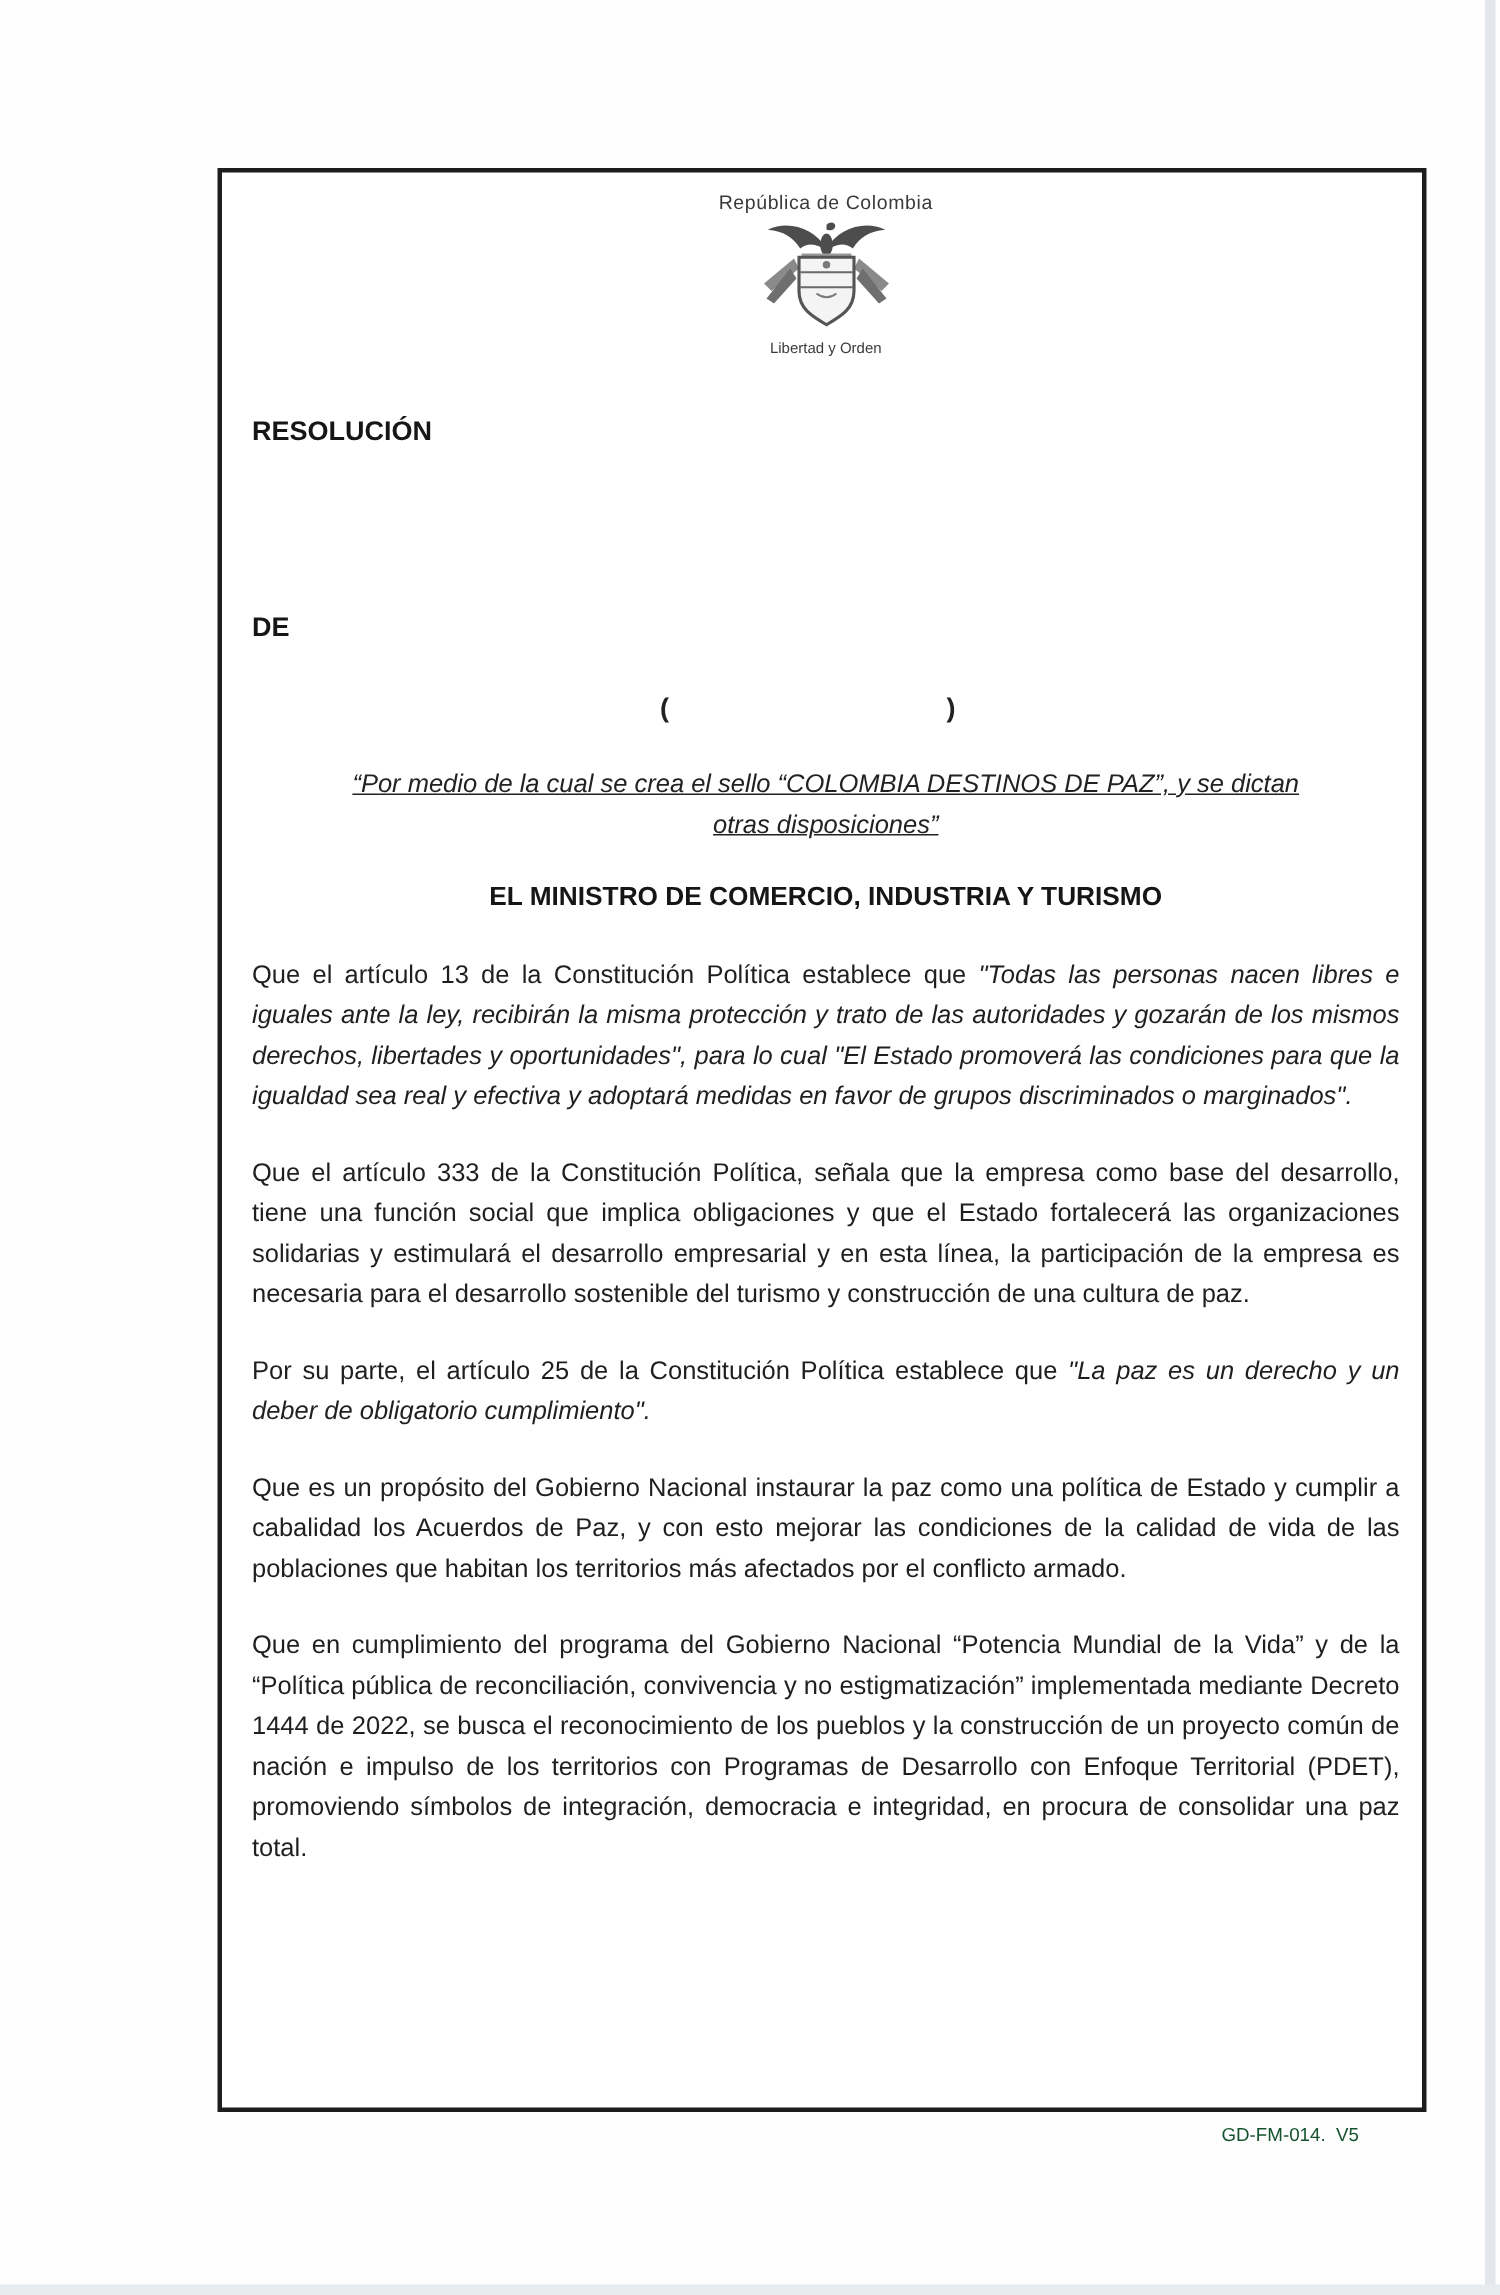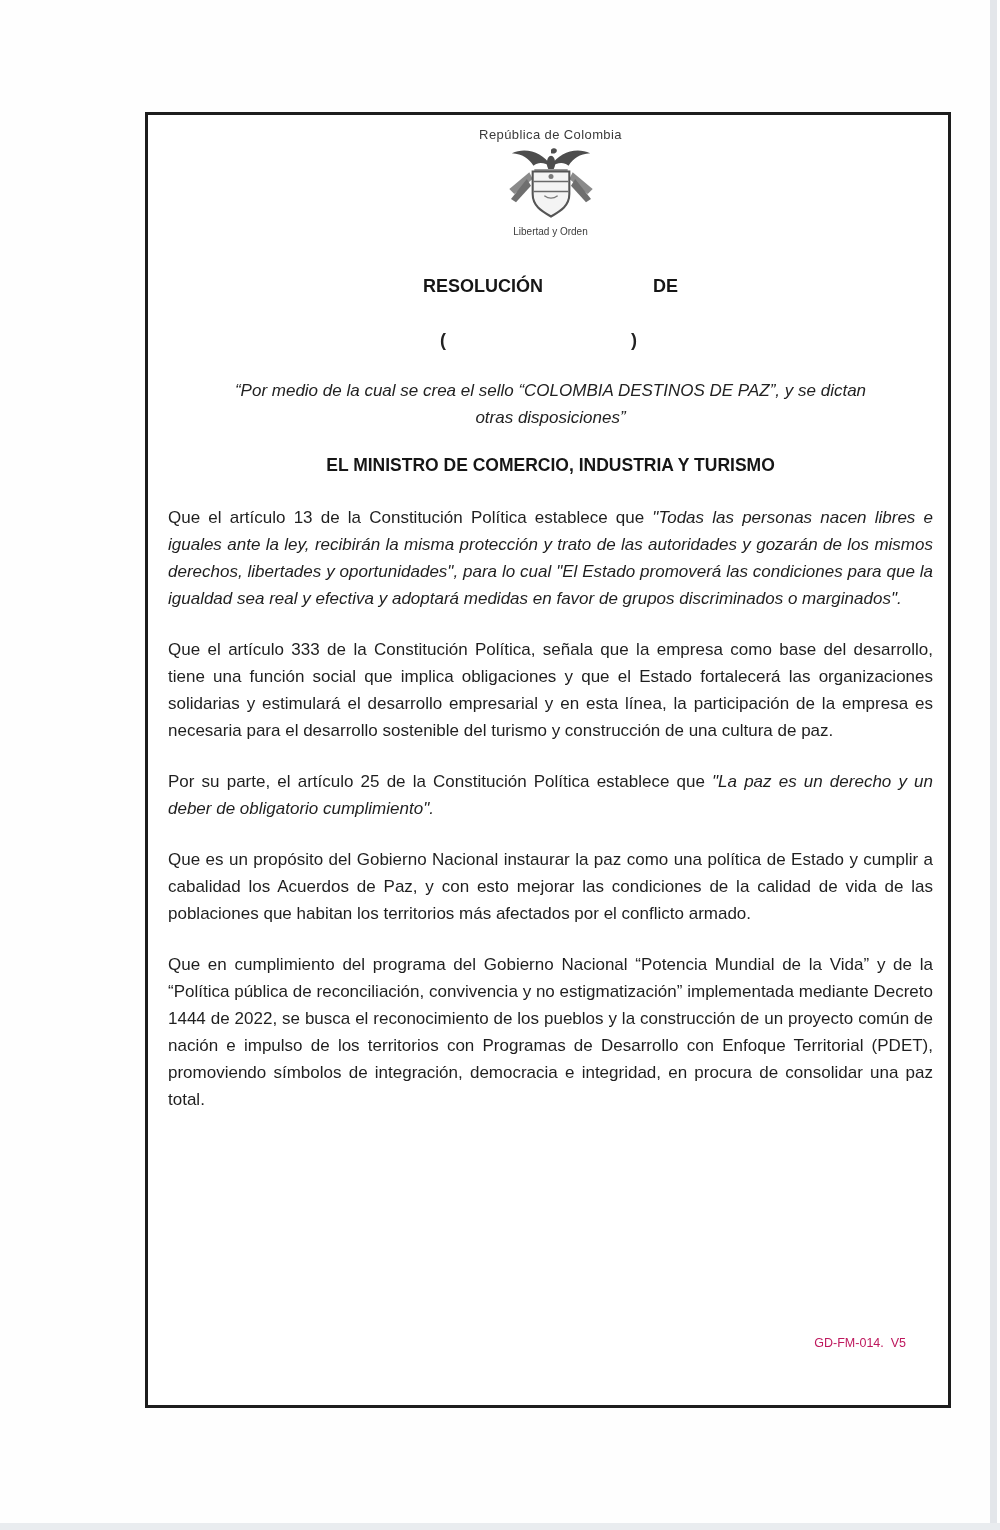--- a/index.html
+++ b/index.html
@@ -30,30 +30,30 @@
   .arms{margin-top:2px;}
   .arms svg{height:80px;}
   .motto{font-size:10px;color:#3c3c3c;margin-top:-2px;}
 
   h1{
     text-align:center;font-size:17.5px;font-weight:bold;color:#161616;
     margin:46px 0 0;letter-spacing:.2px;
   }
   .res-line{
     display:flex;justify-content:center;gap:110px;
-    font-size:18px;font-weight:bold;color:#161616;margin-top:39px;
+    font-size:18px;font-weight:bold;color:#161616;margin-top:39px;flex-direction:column;
   }
   .paren-line{
     display:flex;justify-content:center;gap:185px;
     font-size:18px;font-weight:bold;color:#222;margin-top:33px;
     transform:translateX(-12px);
   }
   .subject{
     text-align:center;font-size:17px;line-height:27px;
-    margin:26px 0 0;white-space:pre-line;font-style:italic;color:#222;
+    margin:26px 0 0;white-space:pre-line;font-style:italic;color:#222;text-decoration:underline;
   }
   h2{
     text-align:center;font-size:17.5px;font-weight:bold;color:#161616;
     margin:24px 0 0;
   }
   .preamble{
     text-align:center;font-size:17px;line-height:27px;
     margin:32px 0 0;white-space:pre-line;
   }
   h3{
@@ -61,22 +61,22 @@
     margin:24px 0 0;letter-spacing:.3px;
   }
   #paragraphs{margin-top:28px;}
   .para{
     text-align:justify;font-size:17px;line-height:27px;
     margin:0 0 24px;color:#1f1f1f;
   }
   .it{font-style:italic;}
 
   .footer{
-    position:absolute;top:1336px;right:94px;
-    font-size:12.5px;color:#be185d;white-space:pre;
+    position:absolute;top:1416px;right:94px;
+    font-size:12.5px;color:#14532d;white-space:pre;
   }
 </style>
 </head>
 <body>
 
 <div class="page">
 
   <div class="edge-right"></div>
   <div class="edge-bottom"></div>
 

